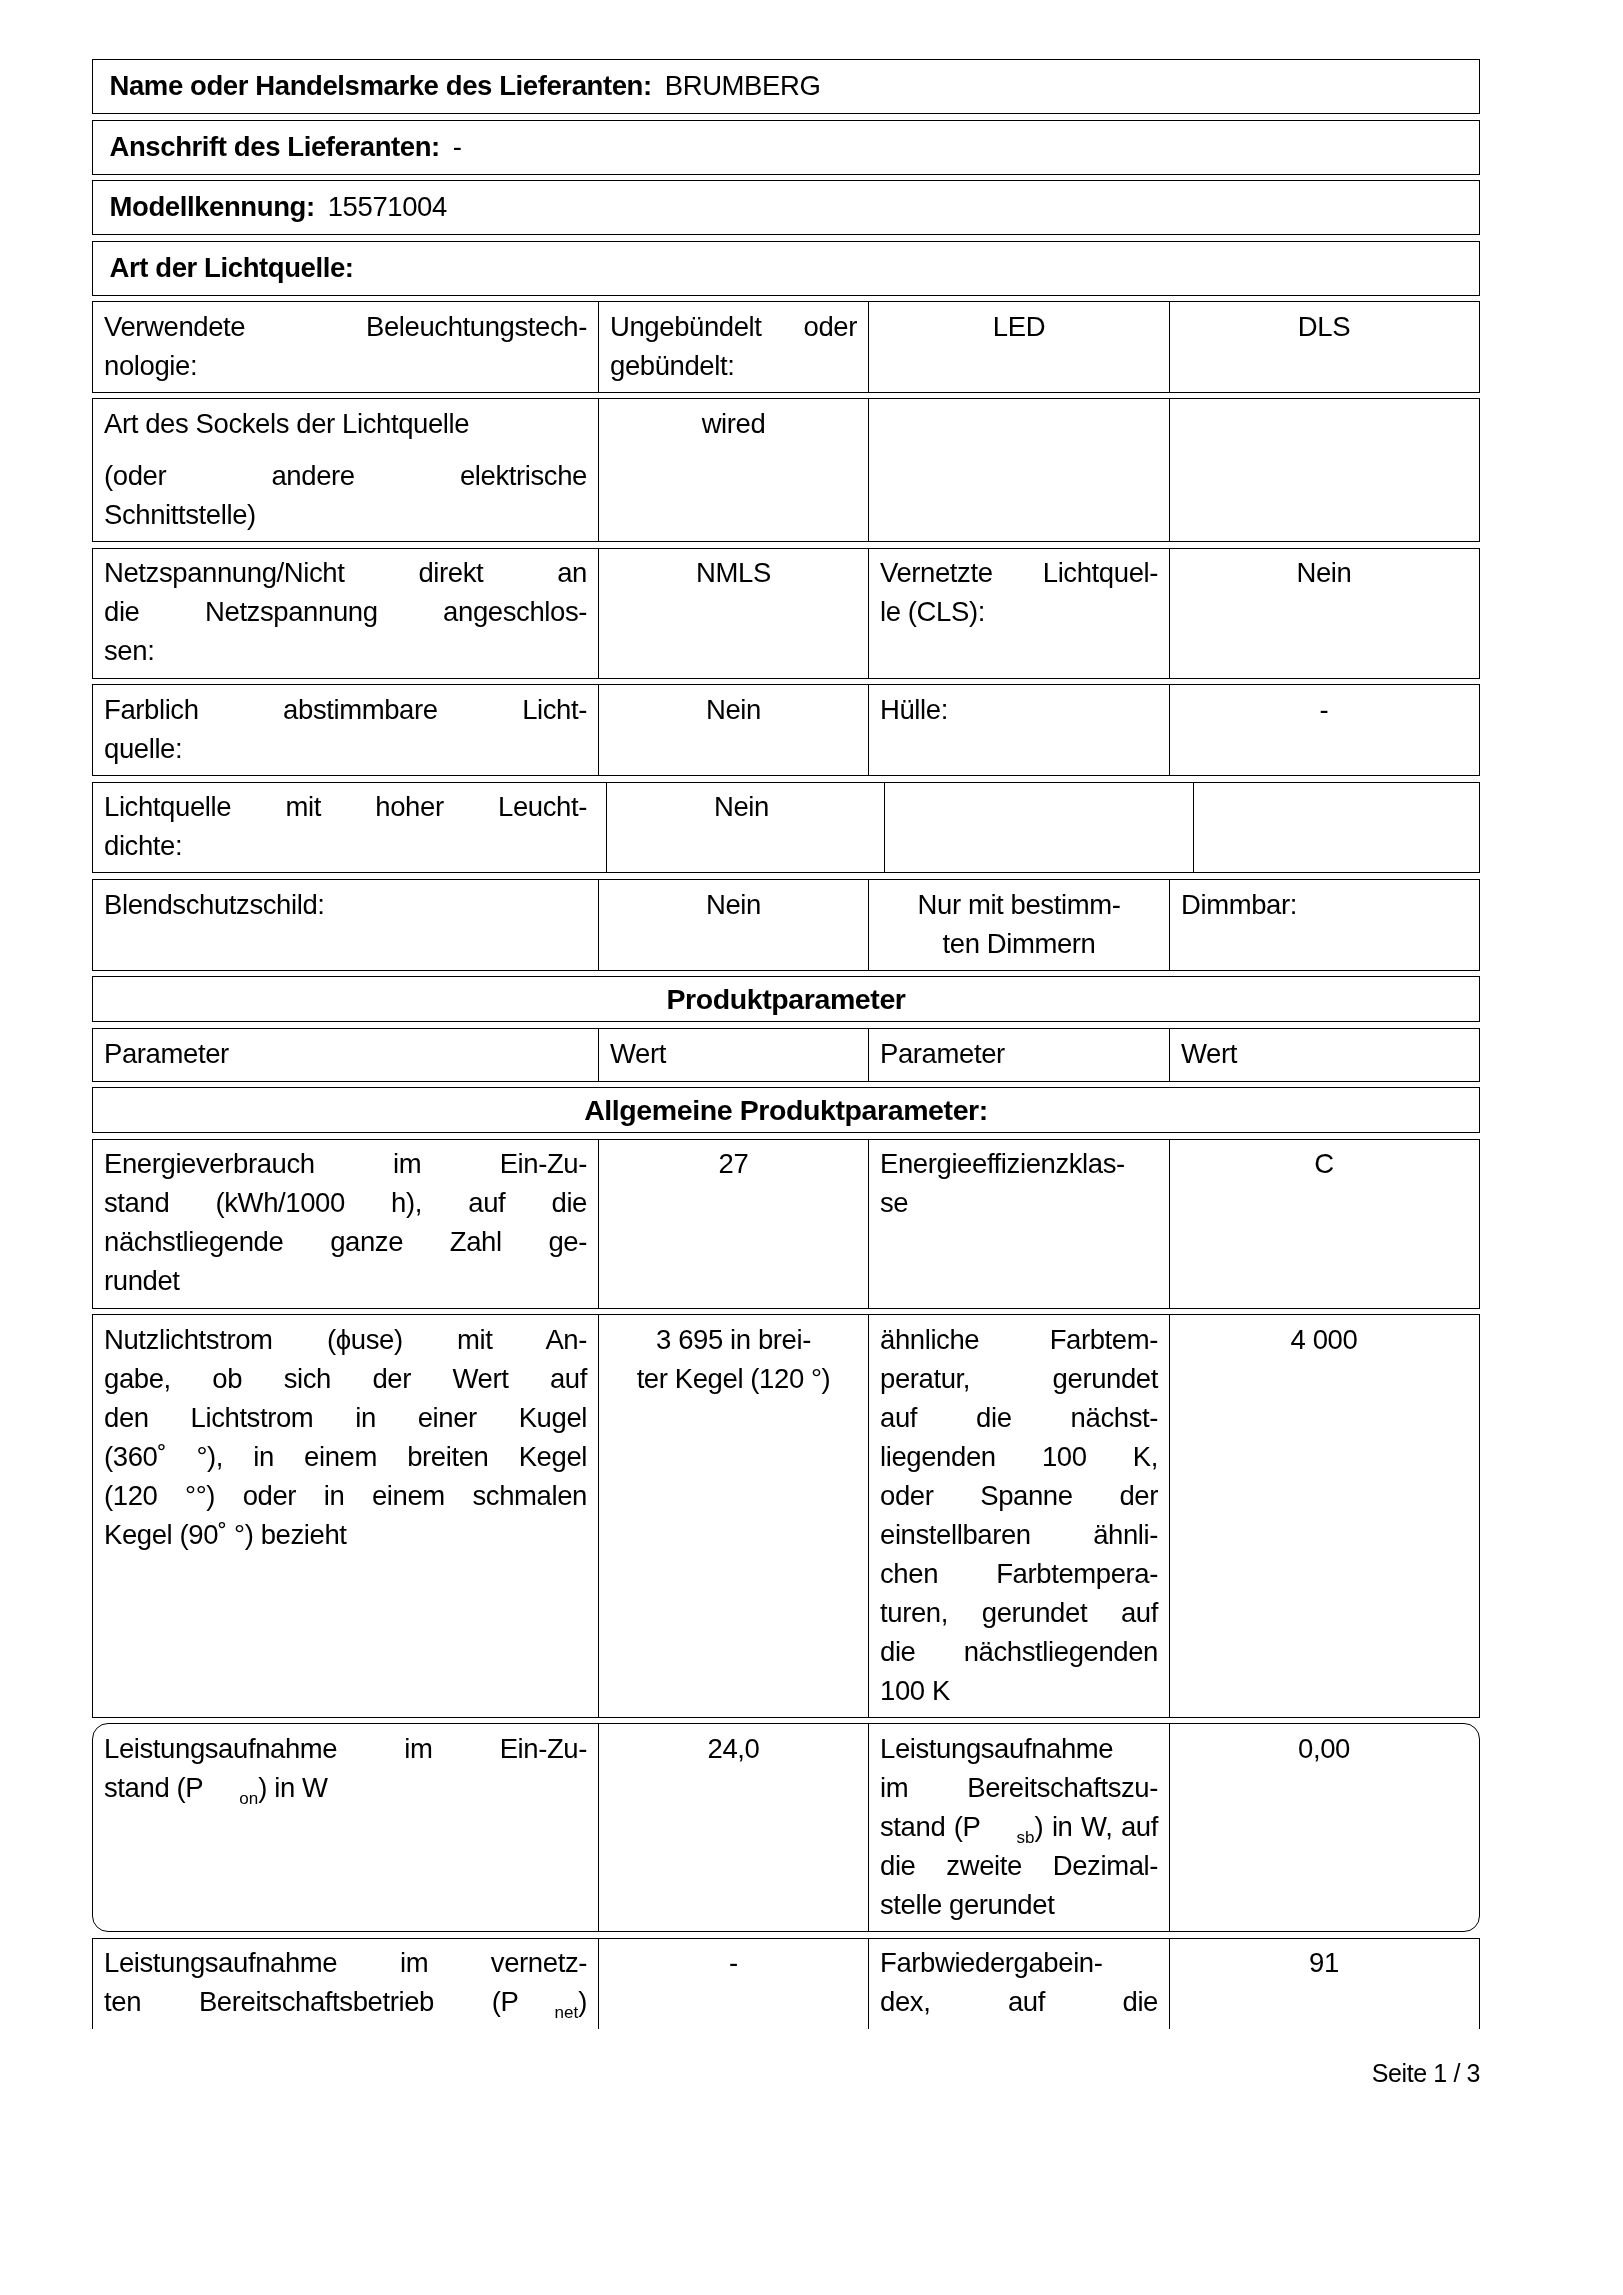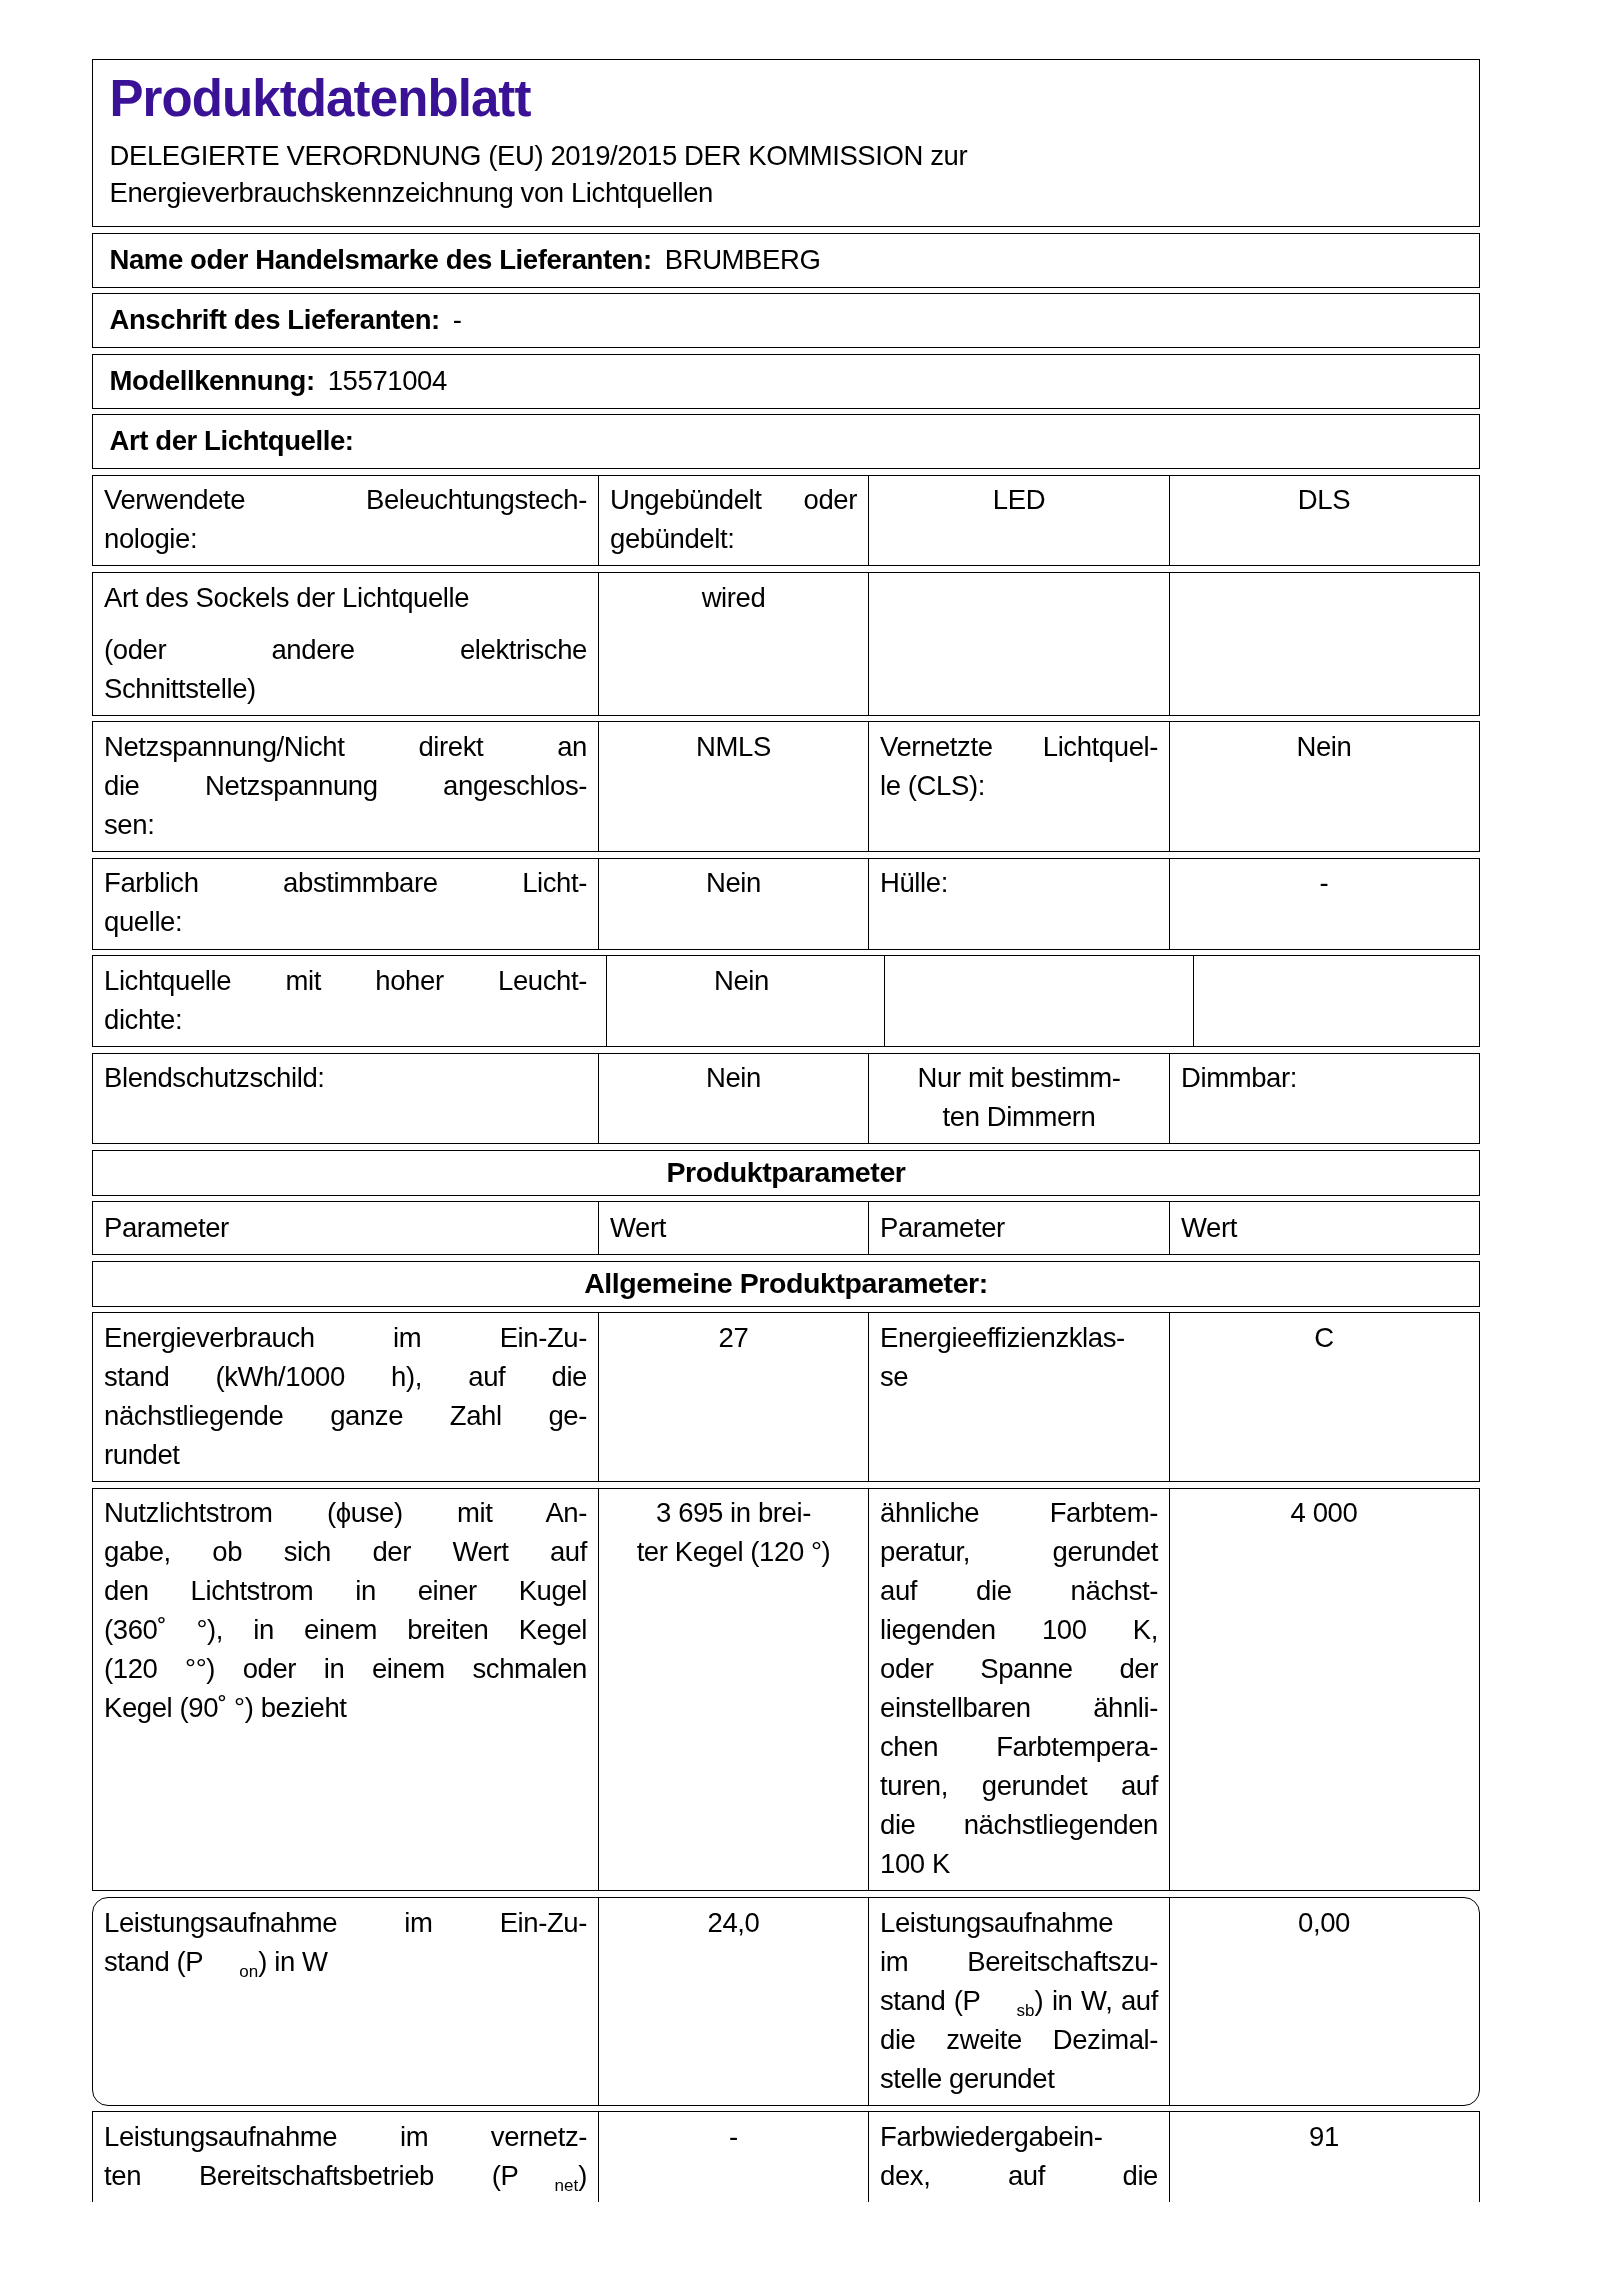--- a/index.html
+++ b/index.html
@@ -45,27 +45,20 @@
   sub{font-size:0.62em;line-height:0;letter-spacing:0;margin-left:36px;}
 
   .page-footer{margin-top:31px;text-align:right;font-size:25px;line-height:27.5px;}
 </style>
 </head>
 <body>
 
 <div class="page">
   <div class="content">
 
-    <div class="box title-box">
-      <div class="doc-title" style="color: rgb(58, 18, 150);">Produktdatenblatt</div>
-      <div class="doc-subtitle">
-          <div class="ln">DELEGIERTE VERORDNUNG (EU) 2019/2015 DER KOMMISSION zur</div>
-          <div class="ln">Energieverbrauchskennzeichnung von Lichtquellen</div>
-        </div>
-    </div>
 
     <div class="box info-row">
       <span class="info-label">Name oder Handelsmarke des Lieferanten:</span><span class="info-value">BRUMBERG</span>
     </div>
     <div class="box info-row">
       <span class="info-label">Anschrift des Lieferanten:</span><span class="info-value">-</span>
     </div>
     <div class="box info-row">
       <span class="info-label">Modellkennung:</span><span class="info-value">15571004</span>
     </div>
@@ -225,16 +218,17 @@
           <div class="ln">ten Bereitschaftsbetrieb (P<sub>net</sub>)</div>
         </div>
       <div class="cell c2 val">-</div>
       <div class="cell c3 just-all">
           <div class="ln">Farbwiedergabein-</div>
           <div class="ln">dex, auf die</div>
         </div>
       <div class="cell c4 val">91</div>
     </div>
 
+    <div class="page-footer">Seite 1 / 3</div>
 
   </div>
 </div>
 
 
 </body></html>

